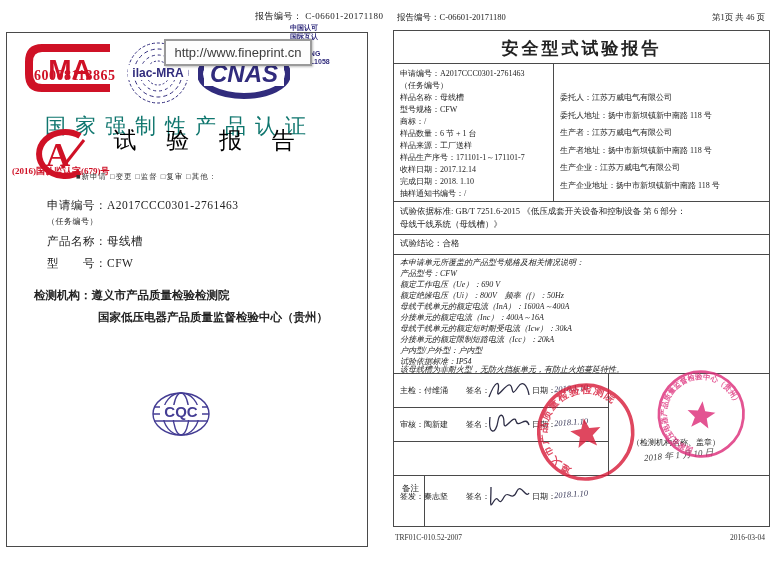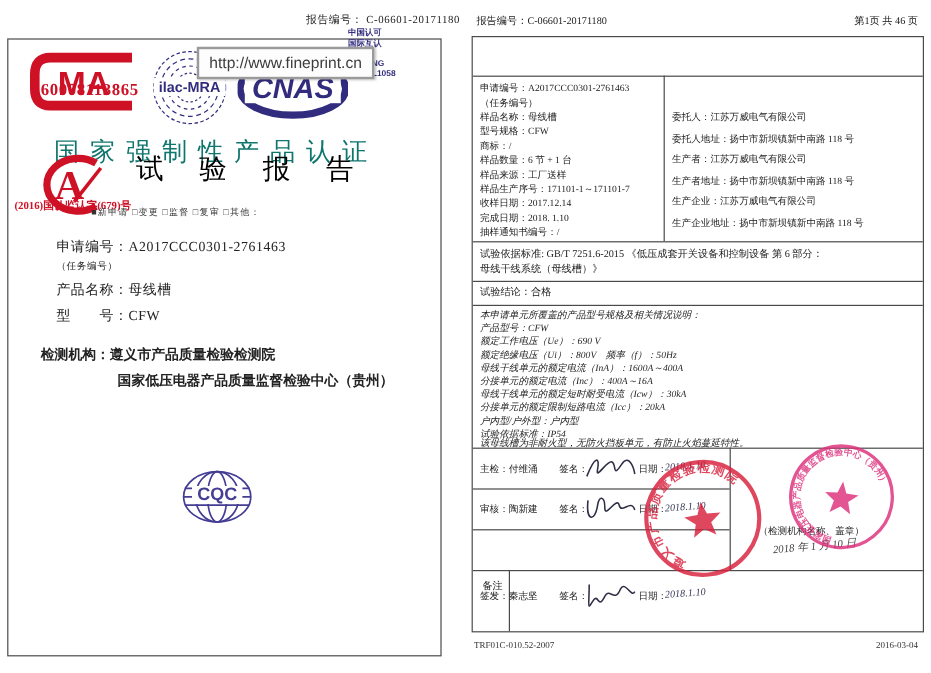--- a/index.html
+++ b/index.html
@@ -153,20 +153,21 @@
     <div class="hline" style="top:203px;"></div>
     <div class="hline" style="top:223px;"></div>
     <div class="hline" style="top:342px;"></div>
     <div class="hline" style="top:376px;width:214px;right:auto;"></div>
     <div class="hline" style="top:410px;width:214px;right:auto;"></div>
     <div class="hline" style="top:444px;"></div>
     <div class="vline" style="left:159px;top:32px;height:138px;"></div>
     <div class="vline" style="left:214px;top:342px;height:102px;"></div>
     <div class="vline" style="left:30px;top:444px;height:51px;"></div>
 
+    <div class="abs" id="rp-title">安全型式试验报告</div>
 
     <div class="abs info-l" style="top:37px;">申请编号：A2017CCC0301-2761463</div>
     <div class="abs info-l" style="top:49px;">（任务编号）</div>
     <div class="abs info-l" style="top:61px;">样品名称：母线槽</div>
     <div class="abs info-l" style="top:73px;">型号规格：CFW</div>
     <div class="abs info-l" style="top:85px;">商标：/</div>
     <div class="abs info-l" style="top:97px;">样品数量：6 节 + 1 台</div>
     <div class="abs info-l" style="top:109px;">样品来源：工厂送样</div>
     <div class="abs info-l" style="top:121px;">样品生产序号：171101-1～171101-7</div>
     <div class="abs info-l" style="top:133px;">收样日期：2017.12.14</div>

